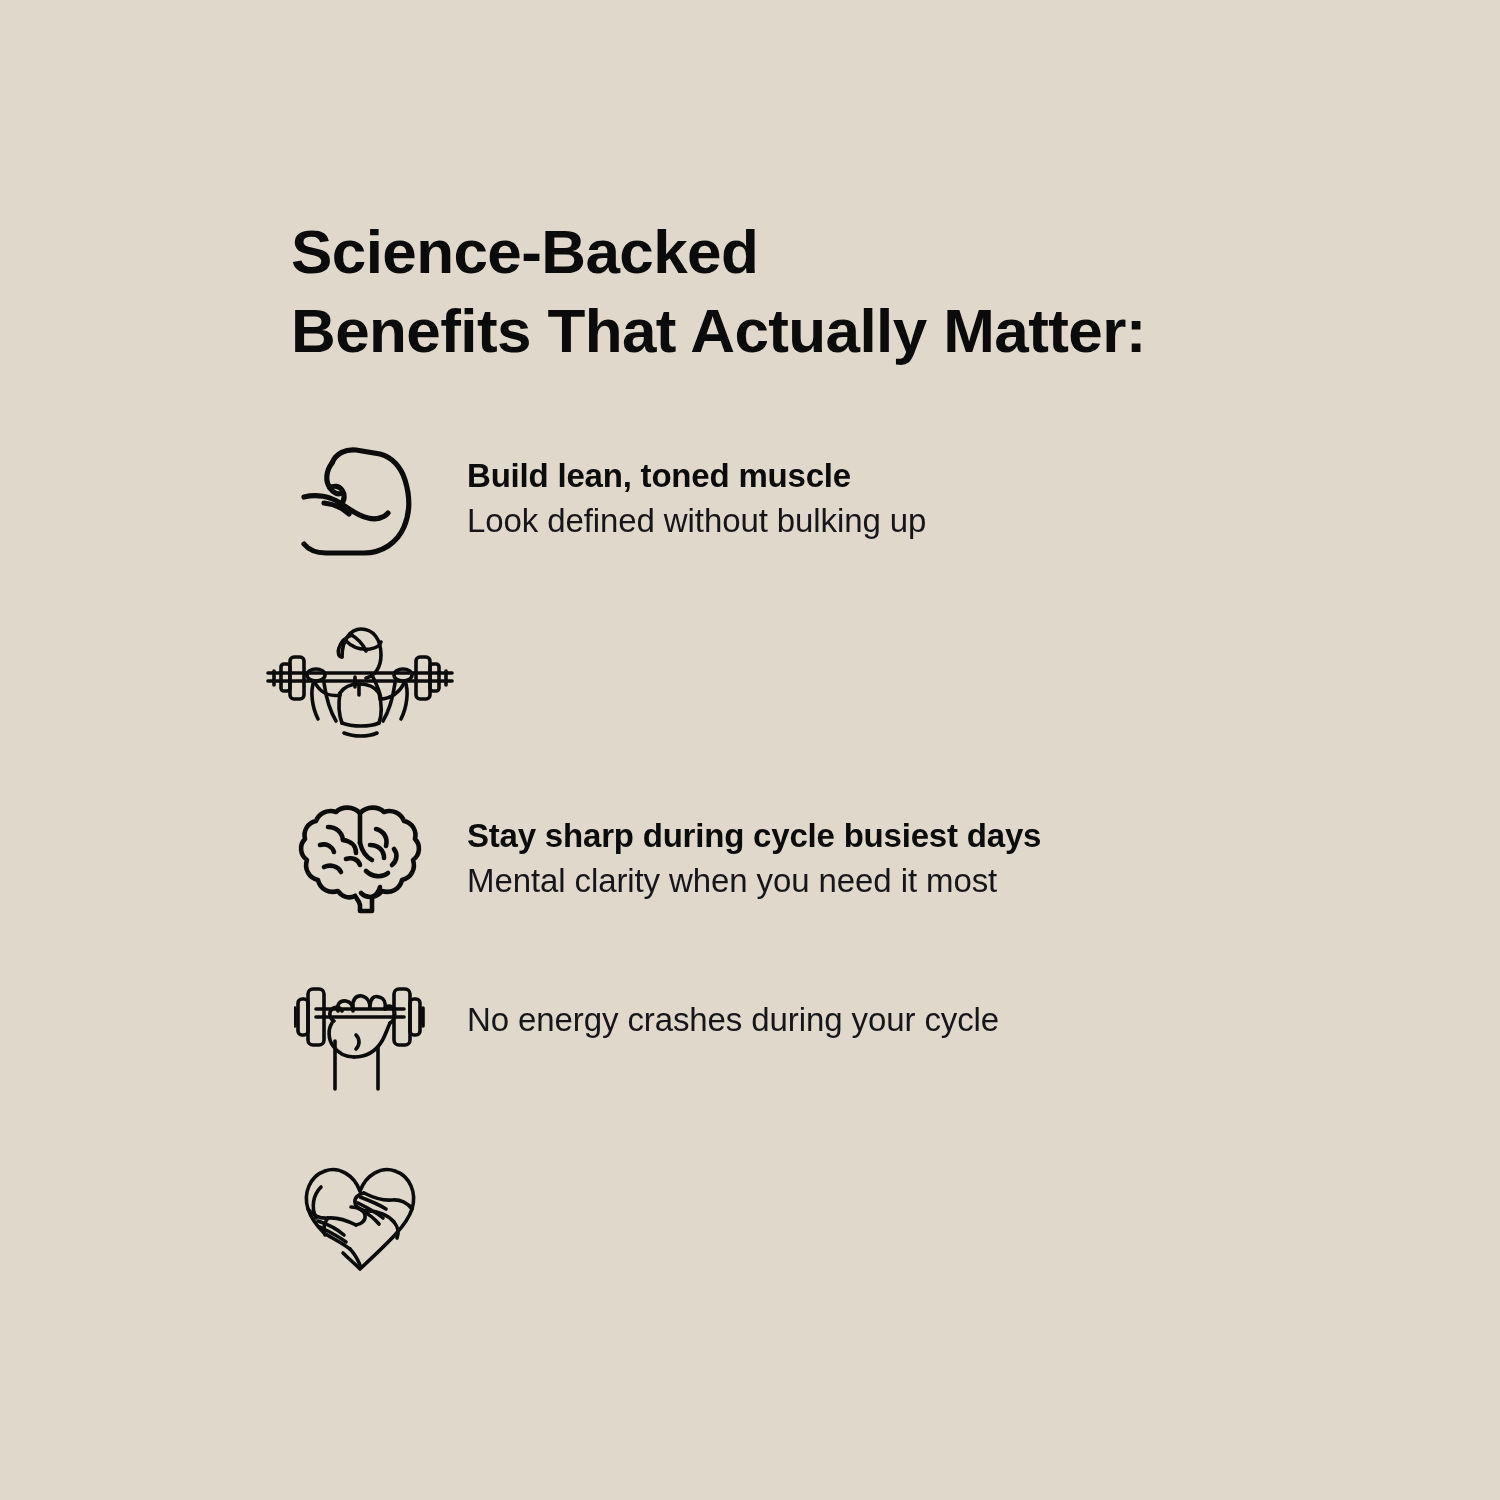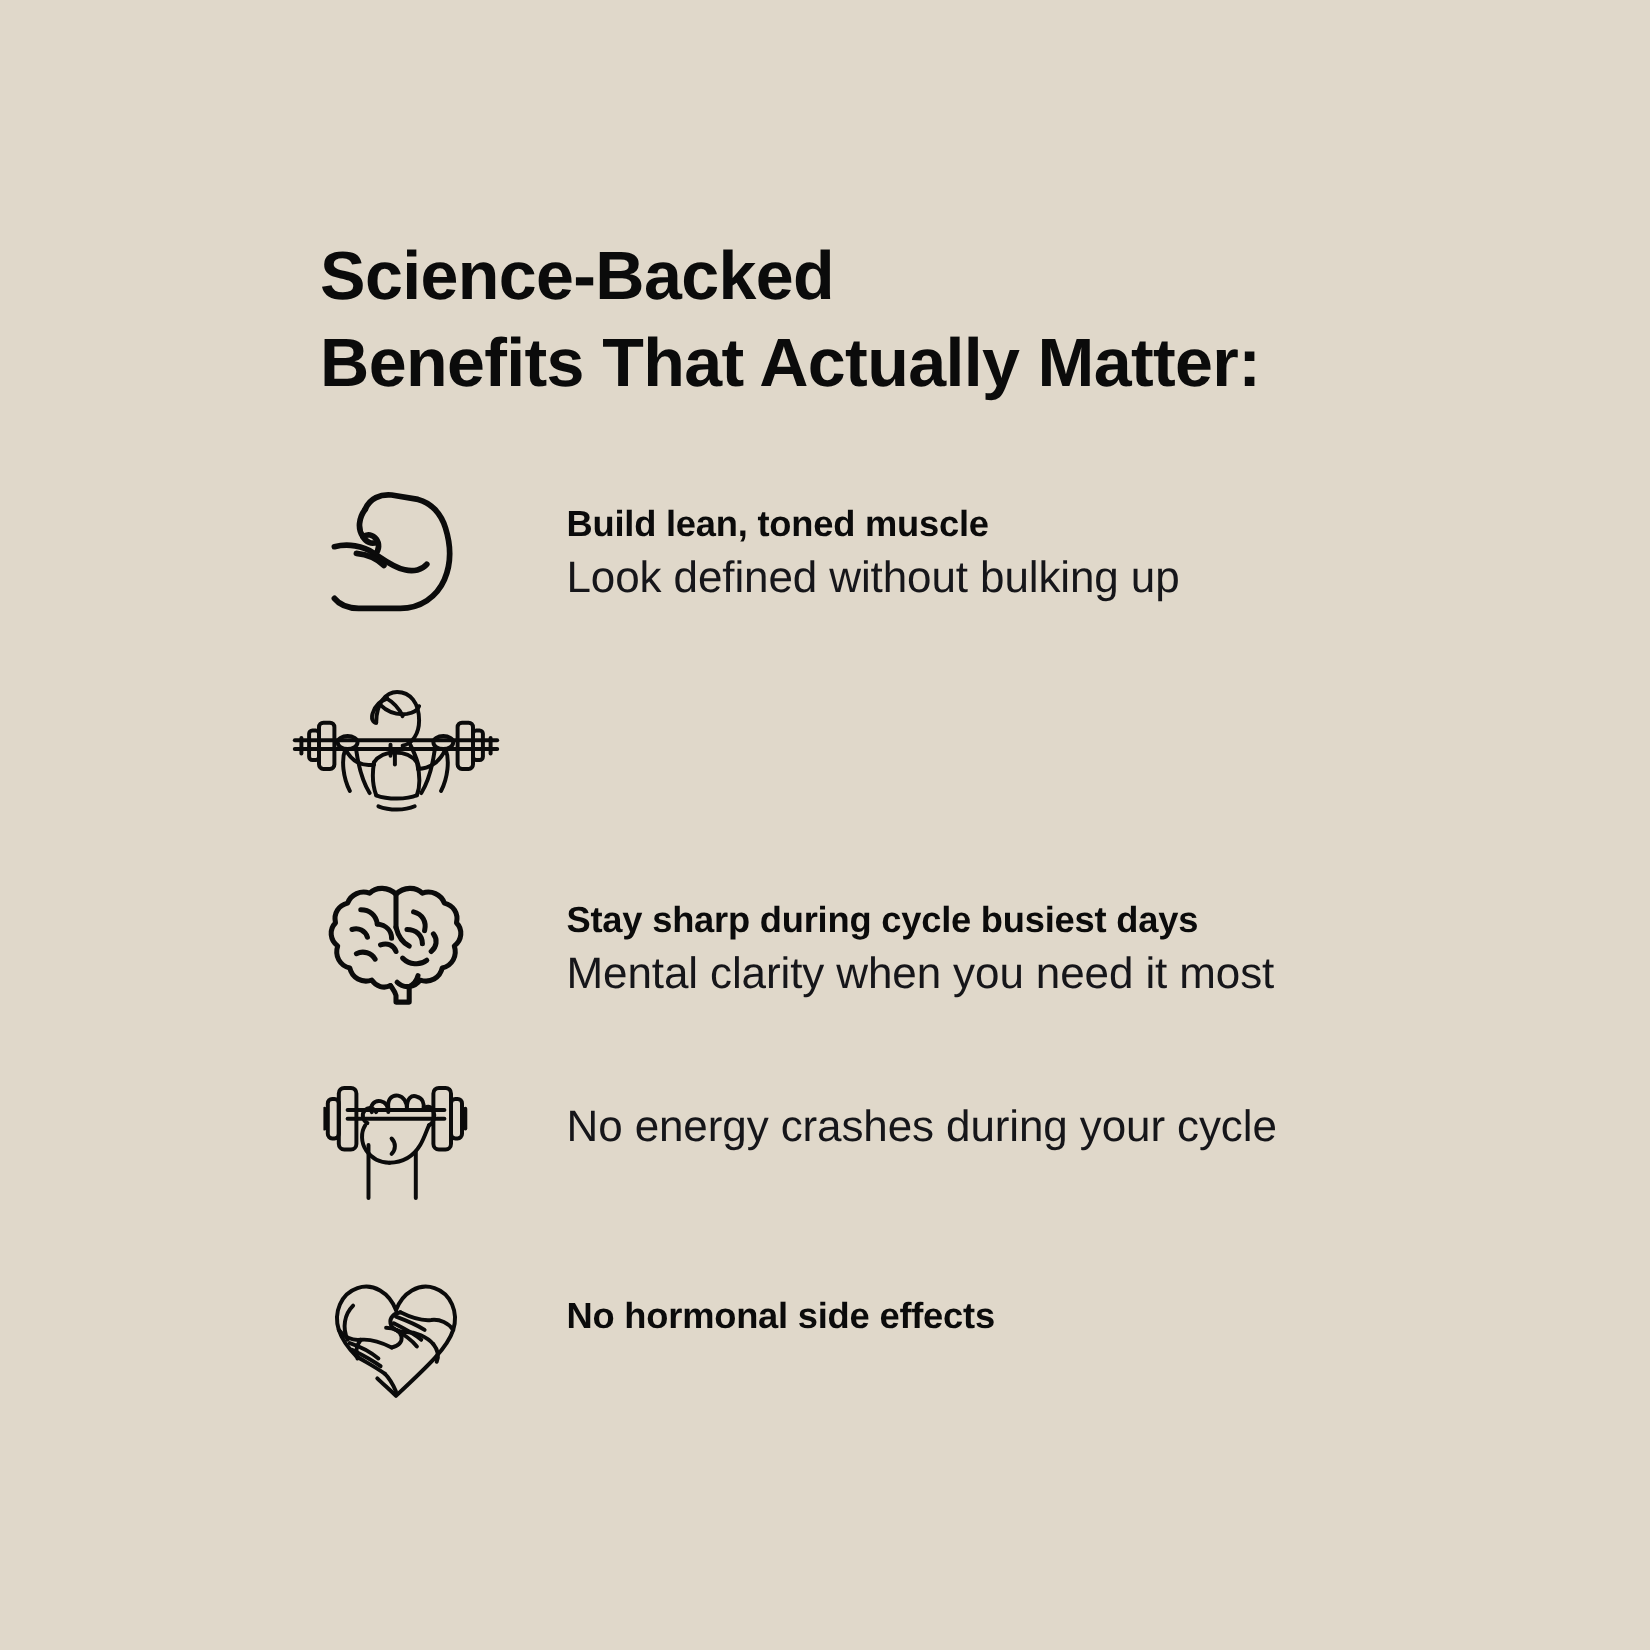--- a/index.html
+++ b/index.html
@@ -43,21 +43,20 @@
     position: absolute;
     left: 252px;
     top: 437px;
     width: 1060px;
   }
   .benefit-row {
     position: relative;
     display: flex;
     align-items: flex-start;
     height: 180px;
-    gap: 48px;
   }
   .benefit-icon {
     width: 215px;
     flex: 0 0 215px;
     display: flex;
     align-items: flex-start;
     justify-content: center;
     padding-top: 4px;
   }
   .benefit-icon svg {
@@ -71,21 +70,21 @@
     display: block;
     font-size: 33px;
     font-weight: 700;
     letter-spacing: -0.2px;
     line-height: 1.25;
     color: #0B0B0B;
     white-space: nowrap;
   }
   .benefit-sub {
     display: block;
-    font-size: 40px;
+    font-size: 33px;
     font-weight: 400;
     letter-spacing: -0.1px;
     line-height: 1.32;
     color: #16161a;
     white-space: nowrap;
     margin-top: 3px;
   }
 </style>
 </head>
 <body>
@@ -235,18 +234,17 @@
           <path d="M14 48 C18 54, 26 58, 34 57 C44 56, 54 60, 62 64"></path>
           <path d="M62 64 C68 63, 72 59, 71 54 C70 49, 64 46, 57 46"></path>
           <path d="M34 57 C30 62, 29 68, 31 74"></path>
           <path d="M30 72 C38 77, 48 82, 56 88"></path>
           <path d="M26 66 C34 70, 44 75, 52 81"></path>
           <path d="M24 60 C33 63, 43 68, 50 74"></path>
           <path d="M56 88 C60 92, 63 97, 66 104"></path>
         </svg>
       </div>
       <div class="benefit-text">
-        <span class="benefit-title">No hormonal side effects</span>
       </div>
     </div>
 
   </div>
 </div>
 
 </body></html>

